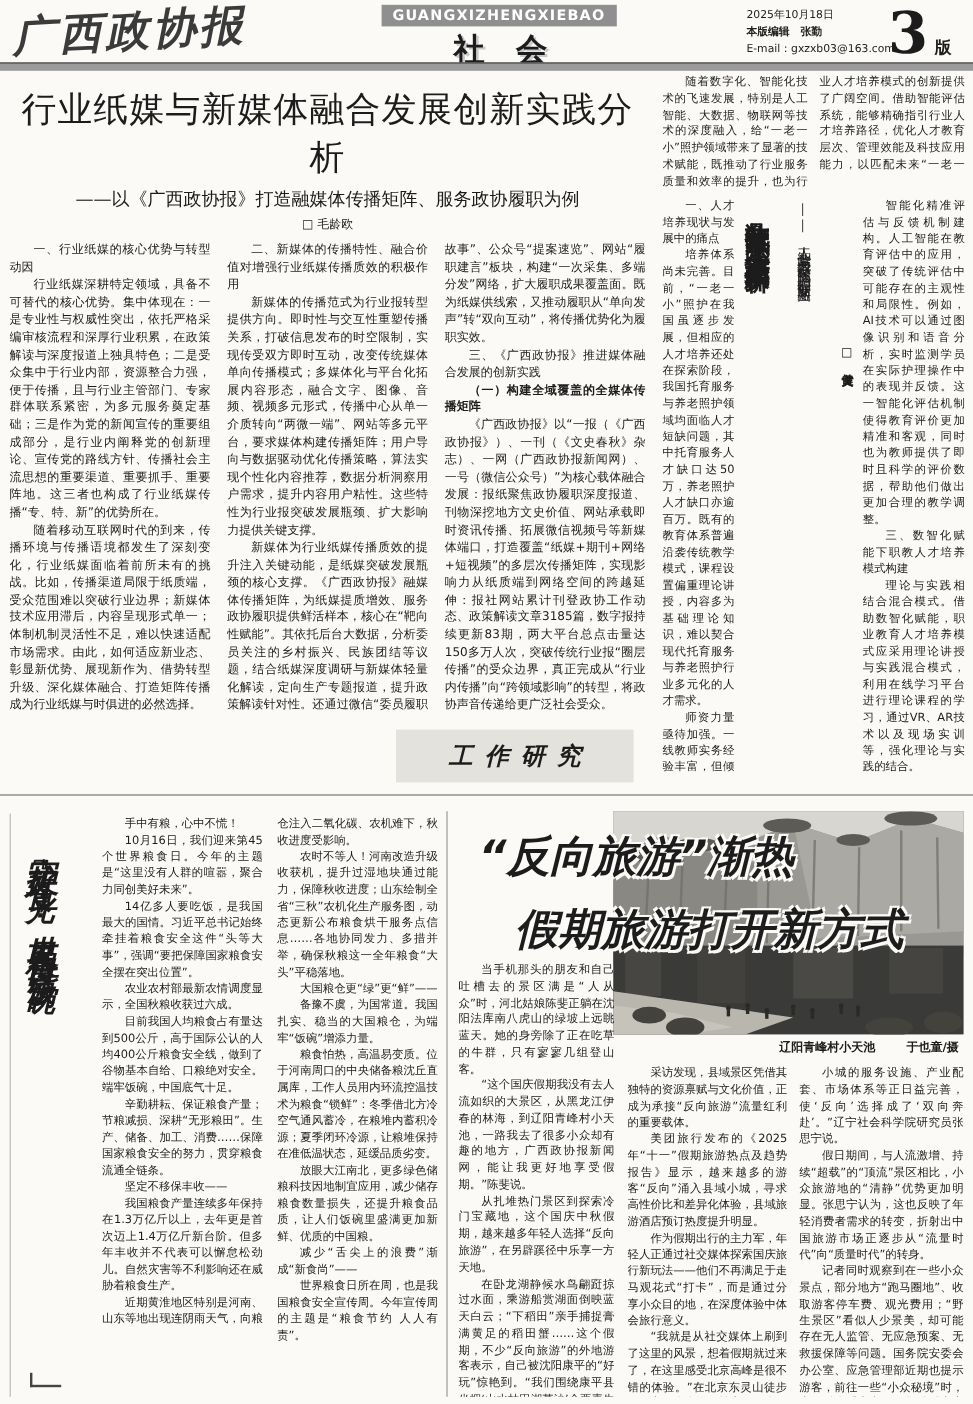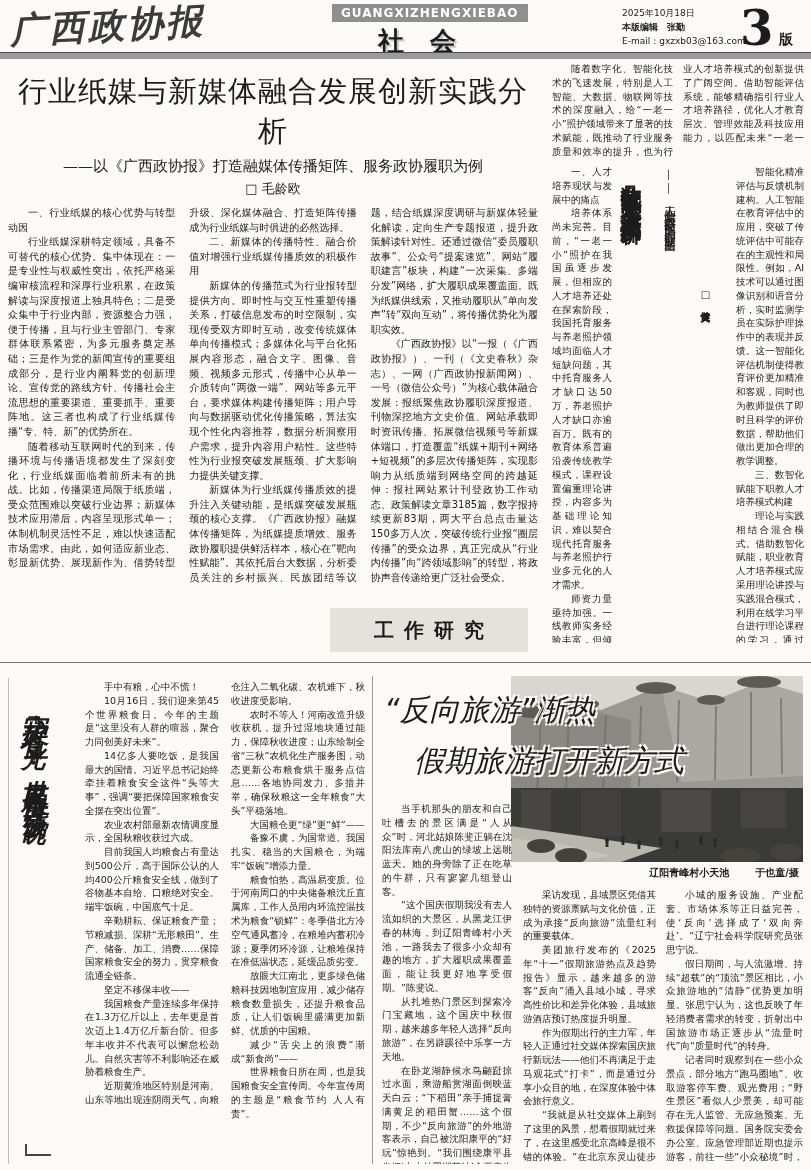--- a/index.html
+++ b/index.html
@@ -3,79 +3,79 @@
 <meta charset="utf-8">
 <style>
   html,body{margin:0;padding:0;background:#e9e7e2;}
   .page{position:relative;width:811px;height:1170px;margin:0 auto;background:#fbfaf6;
         font-family:"DejaVu Sans","Liberation Sans",sans-serif;color:#1c1c1c;overflow:hidden;}
 
   
   .masthead{position:absolute;left:10px;top:2px;font-size:36px;font-weight:bold;font-style:italic;
             color:#3b3b3b;letter-spacing:3px;transform:rotate(-3deg);font-family:"DejaVu Serif",serif;}
   .pinyin-box{position:absolute;left:318px;top:4px;background:#8f8f8f;color:#fff;font-size:12px;
-              font-weight:bold;letter-spacing:1px;padding:2px 9px;margin-left:14px;}
+              font-weight:bold;letter-spacing:1px;padding:2px 9px;}
   .section-title{position:absolute;left:297px;top:24px;width:240px;text-align:center;font-size:26px;
                  font-weight:bold;text-shadow:2px 2px 0 #c9c9c9;}
   .header-info{position:absolute;left:622px;top:7px;font-size:9px;line-height:1.55;color:#222;}
   .header-info .b{font-weight:bold;}
   .page-num{position:absolute;left:740px;top:0px;font-size:48px;font-weight:bold;
             font-family:"DejaVu Serif",serif;}
   .page-num-label{position:absolute;left:779px;top:31px;font-size:14px;font-weight:bold;}
   .header-rule{position:absolute;left:0;top:52px;width:811px;height:6px;background:#9b9b9b;
                border-top:1px solid #4a4a4a;}
 
   
   p{margin:0;}
   .t-p{text-indent:2em;}
   .t-h{font-weight:normal;text-indent:2em;}
   .t-h2{font-weight:bold;text-indent:2em;}
 
   
   .article1{position:absolute;left:8px;top:64px;width:530px;height:596px;}
   .a1-title{text-align:center;font-size:29px;font-weight:normal;letter-spacing:1px;margin-top:8px;}
   .a1-subtitle{text-align:center;font-size:15px;font-family:"DejaVu Serif",serif;margin-top:5px;}
-  .a1-author{text-align:center;font-size:13px;margin:4px 0 8px;}
+  .a1-author{text-align:center;font-size:10px;margin:4px 0 8px;}
   .a1-cols{column-count:3;column-gap:14px;height:424px;overflow:hidden;font-size:10px;
            line-height:1.46;text-align:justify;}
   .research-box{position:absolute;left:322px;top:544px;width:198px;height:44px;background:#e4e2dd;
                 display:flex;align-items:center;justify-content:center;font-size:20px;font-weight:bold;
-                letter-spacing:10px;text-indent:10px;}
+                font-style:italic;letter-spacing:10px;text-indent:10px;}
 
   
   .article2{position:absolute;left:552px;top:62px;width:252px;height:600px;font-size:9.5px;
             line-height:1.45;text-align:justify;}
   .a2-intro{column-count:2;column-gap:10px;height:98px;overflow:hidden;}
   .a2-main{display:flex;height:478px;margin-top:5px;}
   .a2-left{width:60px;overflow:hidden;margin-right:6px;}
   .a2-titleblock{width:92px;display:flex;justify-content:space-between;padding:4px 2px 0 2px;}
   .a2-title{writing-mode:vertical-rl;font-size:21px;font-weight:bold;line-height:1.05;
             letter-spacing:2px;height:468px;}
   .a2-subtitle{writing-mode:vertical-rl;font-size:11.5px;height:440px;letter-spacing:2px;
                font-family:"DejaVu Serif",serif;}
   .a2-author{writing-mode:vertical-rl;font-size:10px;height:430px;padding-top:120px;font-weight:bold;}
-  .a2-right{flex:1;overflow:hidden;margin-left:22px;}
+  .a2-right{flex:1;overflow:hidden;margin-left:5px;}
 
   
   .bottom-rule{position:absolute;left:0;top:662px;width:811px;border-top:1px solid #777;}
   .v-divider{position:absolute;left:372px;top:676px;height:488px;border-left:1px solid #9a9a9a;}
 
   
   .article3{position:absolute;left:8px;top:678px;width:356px;height:486px;border-left:1px solid #bbb;}
   .a3-title{position:absolute;left:8px;top:16px;height:452px;writing-mode:vertical-rl;font-size:25px;
             font-weight:bold;font-style:italic;letter-spacing:5px;font-family:"DejaVu Serif",serif;}
   .a3-bracket{position:absolute;left:16px;top:466px;width:24px;height:10px;border-left:2px solid #444;
               border-bottom:2px solid #444;}
   .a3-cols{position:absolute;left:76px;top:2px;width:280px;height:482px;column-count:2;column-gap:12px;
            overflow:hidden;font-size:9.5px;line-height:1.45;text-align:justify;}
 
   
   .article4{position:absolute;left:382px;top:672px;width:421px;height:494px;}
-  .a4-title{position:absolute;left:2px;top:12px;z-index:2;font-weight:normal;font-style:italic;
-            font-size:30px;line-height:1.7;white-space:nowrap;
+  .a4-title{position:absolute;left:17px;top:12px;z-index:2;font-weight:bold;font-style:italic;
+            font-size:36px;line-height:1.7;white-space:nowrap;
             text-shadow:-2px -2px 0 #fbfaf6,2px -2px 0 #fbfaf6,-2px 2px 0 #fbfaf6,2px 2px 0 #fbfaf6;}
   .a4-title .line2{display:block;margin-left:30px;}
   .a4-photo{position:absolute;right:0;top:4px;width:292px;height:186px;background:#777;}
   .a4-photo svg{display:block;}
   .a4-caption{position:absolute;right:4px;top:194px;width:288px;font-size:10px;font-weight:bold;
               display:flex;justify-content:flex-end;gap:26px;}
   .a4-col{position:absolute;overflow:hidden;font-size:9.5px;line-height:1.45;text-align:justify;}
   .a4-col1{left:0;top:130px;width:130px;height:362px;}
   .a4-col2{left:141px;top:216px;width:133px;height:276px;}
   .a4-col3{left:284px;top:216px;width:137px;height:276px;}
@@ -103,20 +103,22 @@
     <div class="a1-title">行业纸媒与新媒体融合发展创新实践分析</div>
     <div class="a1-subtitle">——以《广西政协报》打造融媒体传播矩阵、服务政协履职为例</div>
     <div class="a1-author">□ 毛龄欧</div>
     <div class="a1-cols">
         <p class="t-h">一、行业纸媒的核心优势与转型动因</p>
         <p class="t-p">行业纸媒深耕特定领域，具备不可替代的核心优势。集中体现在：一是专业性与权威性突出，依托严格采编审核流程和深厚行业积累，在政策解读与深度报道上独具特色；二是受众集中于行业内部，资源整合力强，便于传播，且与行业主管部门、专家群体联系紧密，为多元服务奠定基础；三是作为党的新闻宣传的重要组成部分，是行业内阐释党的创新理论、宣传党的路线方针、传播社会主流思想的重要渠道、重要抓手、重要阵地。这三者也构成了行业纸媒传播“专、特、新”的优势所在。</p>
         <p class="t-p">随着移动互联网时代的到来，传播环境与传播语境都发生了深刻变化，行业纸媒面临着前所未有的挑战。比如，传播渠道局限于纸质端，受众范围难以突破行业边界；新媒体技术应用滞后，内容呈现形式单一；体制机制灵活性不足，难以快速适配市场需求。由此，如何适应新业态、彰显新优势、展现新作为、借势转型升级、深化媒体融合、打造矩阵传播成为行业纸媒与时俱进的必然选择。</p>
         <p class="t-h">二、新媒体的传播特性、融合价值对增强行业纸媒传播质效的积极作用</p>
         <p class="t-p">新媒体的传播范式为行业报转型提供方向。即时性与交互性重塑传播关系，打破信息发布的时空限制，实现传受双方即时互动，改变传统媒体单向传播模式；多媒体化与平台化拓展内容形态，融合文字、图像、音频、视频多元形式，传播中心从单一介质转向“两微一端”、网站等多元平台，要求媒体构建传播矩阵；用户导向与数据驱动优化传播策略，算法实现个性化内容推荐，数据分析洞察用户需求，提升内容用户粘性。这些特性为行业报突破发展瓶颈、扩大影响力提供关键支撑。</p>
         <p class="t-p">新媒体为行业纸媒传播质效的提升注入关键动能，是纸媒突破发展瓶颈的核心支撑。《广西政协报》融媒体传播矩阵，为纸媒提质增效、服务政协履职提供鲜活样本，核心在“靶向性赋能”。其依托后台大数据，分析委员关注的乡村振兴、民族团结等议题，结合纸媒深度调研与新媒体轻量化解读，定向生产专题报道，提升政策解读针对性。还通过微信“委员履职故事”、公众号“提案速览”、网站“履职建言”板块，构建“一次采集、多端分发”网络，扩大履职成果覆盖面。既为纸媒供线索，又推动履职从“单向发声”转“双向互动”，将传播优势化为履职实效。</p>
+        <p class="t-h">三、《广西政协报》推进媒体融合发展的创新实践</p>
+        <p class="t-h2">（一）构建全域覆盖的全媒体传播矩阵</p>
         <p class="t-p">《广西政协报》以“一报（《广西政协报》）、一刊（《文史春秋》杂志）、一网（广西政协报新闻网）、一号（微信公众号）”为核心载体融合发展：报纸聚焦政协履职深度报道、刊物深挖地方文史价值、网站承载即时资讯传播、拓展微信视频号等新媒体端口，打造覆盖“纸媒+期刊+网络+短视频”的多层次传播矩阵，实现影响力从纸质端到网络空间的跨越延伸：报社网站累计刊登政协工作动态、政策解读文章3185篇，数字报持续更新83期，两大平台总点击量达150多万人次，突破传统行业报“圈层传播”的受众边界，真正完成从“行业内传播”向“跨领域影响”的转型，将政协声音传递给更广泛社会受众。</p>
       </div>
     <div class="research-box">工作研究</div>
   </div>
 
   <div class="article2">
     <div class="a2-intro">
         <p class="t-p">随着数字化、智能化技术的飞速发展，特别是人工智能、大数据、物联网等技术的深度融入，给“一老一小”照护领域带来了显著的技术赋能，既推动了行业服务质量和效率的提升，也为行业人才培养模式的创新提供了广阔空间。借助智能评估系统，能够精确指引行业人才培养路径，优化人才教育层次、管理效能及科技应用能力，以匹配未来“一老一小”照护行业的动态发展需求。</p>
       </div>
     <div class="a2-main">
@@ -225,21 +227,21 @@
             <ellipse cx="275" cy="176" rx="16" ry="9"></ellipse>
         </g>
       </svg>
     </div>
     <div class="a4-caption">
       <span>辽阳青峰村小天池</span>
       <span>于也童/摄</span>
     </div>
     <div class="a4-col a4-col1">
         <p class="t-p">当手机那头的朋友和自己吐槽去的景区满是“人从众”时，河北姑娘陈斐正躺在沈阳法库南八虎山的绿坡上远眺蓝天。她的身旁除了正在吃草的牛群，只有寥寥几组登山客。</p>
-        <p class="t-p">“这个国庆假期我没有去人流如织的大景区，从黑龙江伊春的林海，到辽阳青峰村小天池，一路我去了很多小众却有趣的地方，扩大履职成果覆盖面，能让我更好地享受假期。”陈斐说。</p>
+        <p class="t-p">“这个国庆假期我没有去人流如织的大景区，从黑龙江伊春的林海，到辽阳青峰村小天池，一路我去了很多小众却有趣的地方，广西政协报新闻网，能让我更好地享受假期。”陈斐说。</p>
         <p class="t-p">从扎堆热门景区到探索冷门宝藏地，这个国庆中秋假期，越来越多年轻人选择“反向旅游”，在另辟蹊径中乐享一方天地。</p>
         <p class="t-p">在卧龙湖静候水鸟翩跹掠过水面，乘游船赏湖面倒映蓝天白云；“下稻田”亲手捕捉膏满黄足的稻田蟹……这个假期，不少“反向旅游”的外地游客表示，自己被沈阳康平的“好玩”惊艳到。“我们围绕康平县坐拥‘山水林田湖草沙’全要素生态基底的特点，精心打磨了4条文旅精品线路，受到游客欢迎。”沈阳市康平县委常委、副县长栗强说。</p>
       </div>
     <div class="a4-col a4-col2">
         <p class="t-p">采访发现，县域景区凭借其独特的资源禀赋与文化价值，正成为承接“反向旅游”流量红利的重要载体。</p>
         <p class="t-p">美团旅行发布的《2025年“十一”假期旅游热点及趋势报告》显示，越来越多的游客“反向”涌入县域小城，寻求高性价比和差异化体验，县域旅游酒店预订热度提升明显。</p>
         <p class="t-p">作为假期出行的主力军，年轻人正通过社交媒体探索国庆旅行新玩法——他们不再满足于走马观花式“打卡”，而是通过分享小众目的地，在深度体验中体会旅行意义。</p>
         <p class="t-p">“我就是从社交媒体上刷到了这里的风景，想着假期就过来了，在这里感受北京高峰是很不错的体验。”在北京东灵山徒步的游客何先生说，社交媒体上的信息搜集是出行旅游必不可少的一步。</p>
       </div>
     <div class="a4-col a4-col3">

